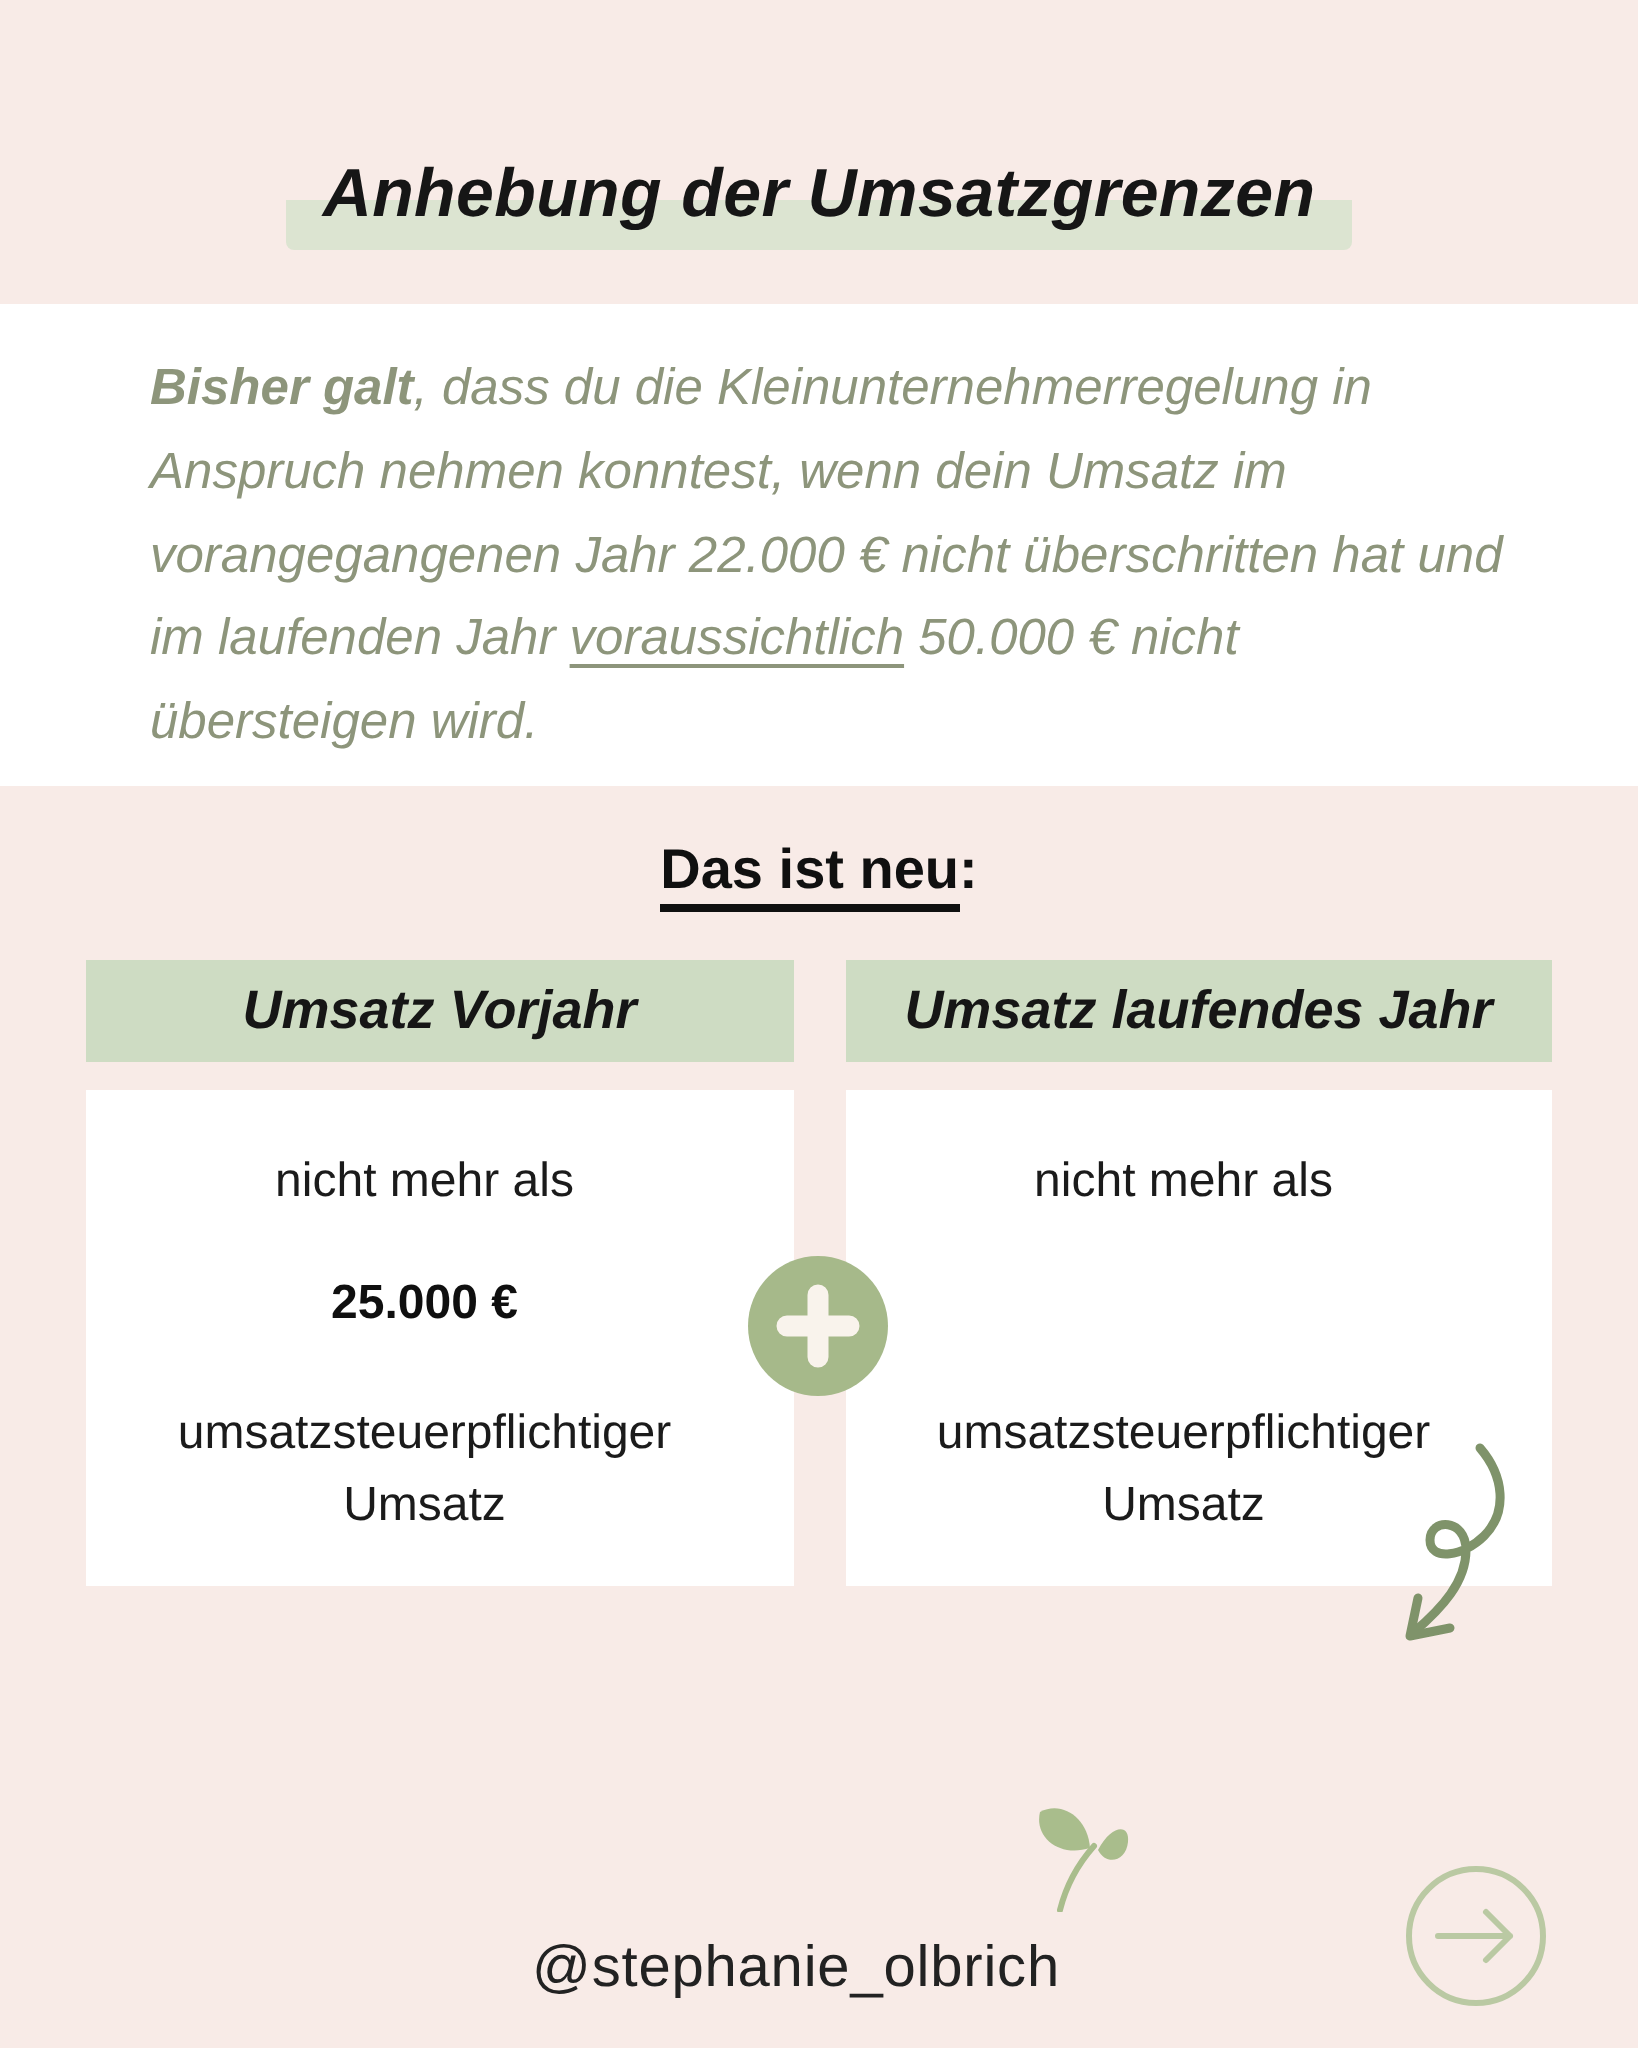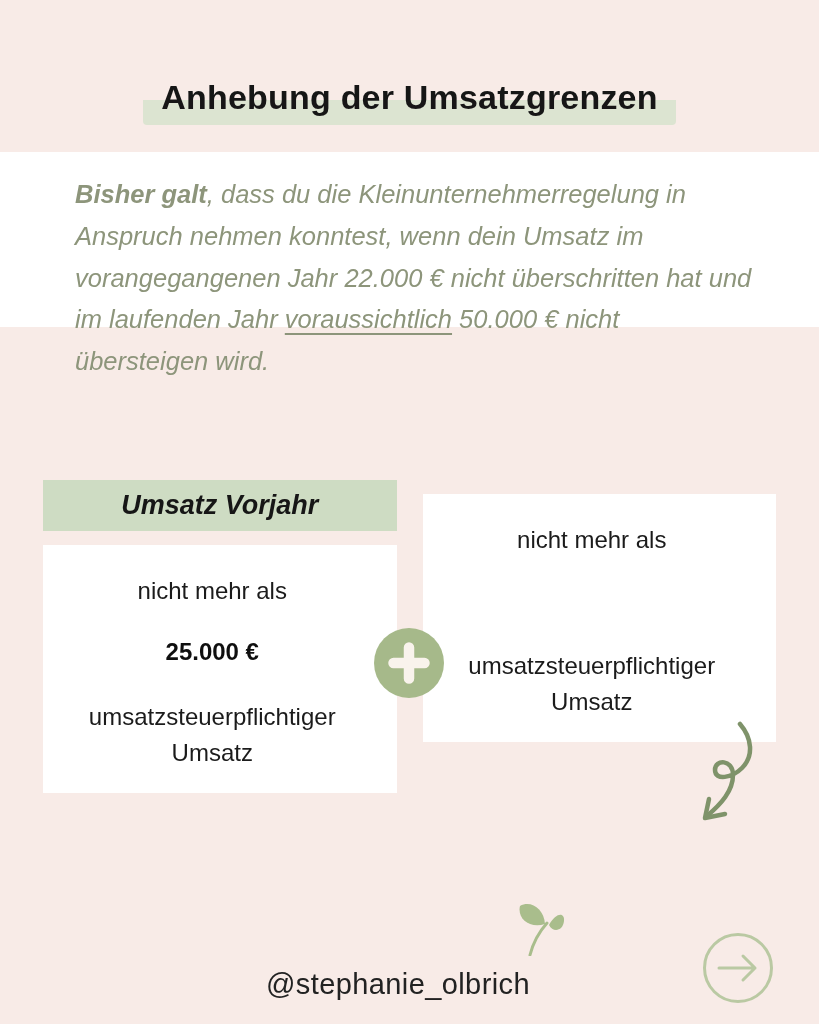--- a/index.html
+++ b/index.html
@@ -13,38 +13,39 @@
     background: #f8ebe7;
     overflow: hidden;
   }
 
   
   .title-row {
     position: absolute;
     top: 78px; left: 0;
     width: 100%;
     text-align: center;
+    font-style: italic;
   }
   .title {
     display: inline-block;
     font-size: 34px;
     font-weight: 800;
     letter-spacing: 0.2px;
     color: #161616;
     background: linear-gradient(180deg, rgba(0,0,0,0) 47%, #dce4d1 47%);
     border-radius: 4px;
     padding: 0 18px 8px 18px;
   }
 
   
   .intro-band {
     position: absolute;
     top: 152px; left: 0;
     width: 100%;
-    height: 175px;
+    height: 241px;
     background: #ffffff;
   }
   .intro-text {
     margin: 22px 60px 0 75px;
     font-style: italic;
     font-size: 25.5px;
     line-height: 1.64;
     color: #8d957b;
   }
   .intro-text .lead { font-weight: 700; }
@@ -168,31 +169,33 @@
 <div class="page">
 
   <div class="title-row">
     <h1 class="title">Anhebung der Umsatzgrenzen</h1>
   </div>
 
   <section class="intro-band">
     <p class="intro-text"><span class="lead">Bisher galt</span><span>, dass du die Kleinunternehmerregelung in Anspruch nehmen konntest, wenn dein Umsatz im vorangegangenen Jahr 22.000 € nicht überschritten hat und im laufenden Jahr </span><span class="u">voraussichtlich</span><span> 50.000 € nicht übersteigen wird.</span></p>
   </section>
 
+  <h2 class="neu-heading"><span class="u-heavy">Das ist neu</span><span>:</span></h2>
 
   <div class="columns">
     <div class="col">
       <div class="col-header">Umsatz Vorjahr</div>
       <div class="card">
         <div class="qualifier">nicht mehr als</div>
         <div class="amount">25.000 €</div>
         <div class="desc">umsatzsteuerpflichtiger Umsatz</div>
       </div>
     </div>
     <div class="col">
+      <div class="col-header">Umsatz laufendes Jahr</div>
       <div class="card">
         <div class="qualifier">nicht mehr als</div>
         <div class="desc">umsatzsteuerpflichtiger Umsatz</div>
       </div>
     </div>
   </div>
 
   <div class="plus-circle">
     <svg width="70" height="70" viewBox="0 0 70 70">
       <path d="M35 19.5 V50.5 M19.5 35 H50.5" stroke="#f9f3ec" stroke-width="10.5" stroke-linecap="round" fill="none"></path>

